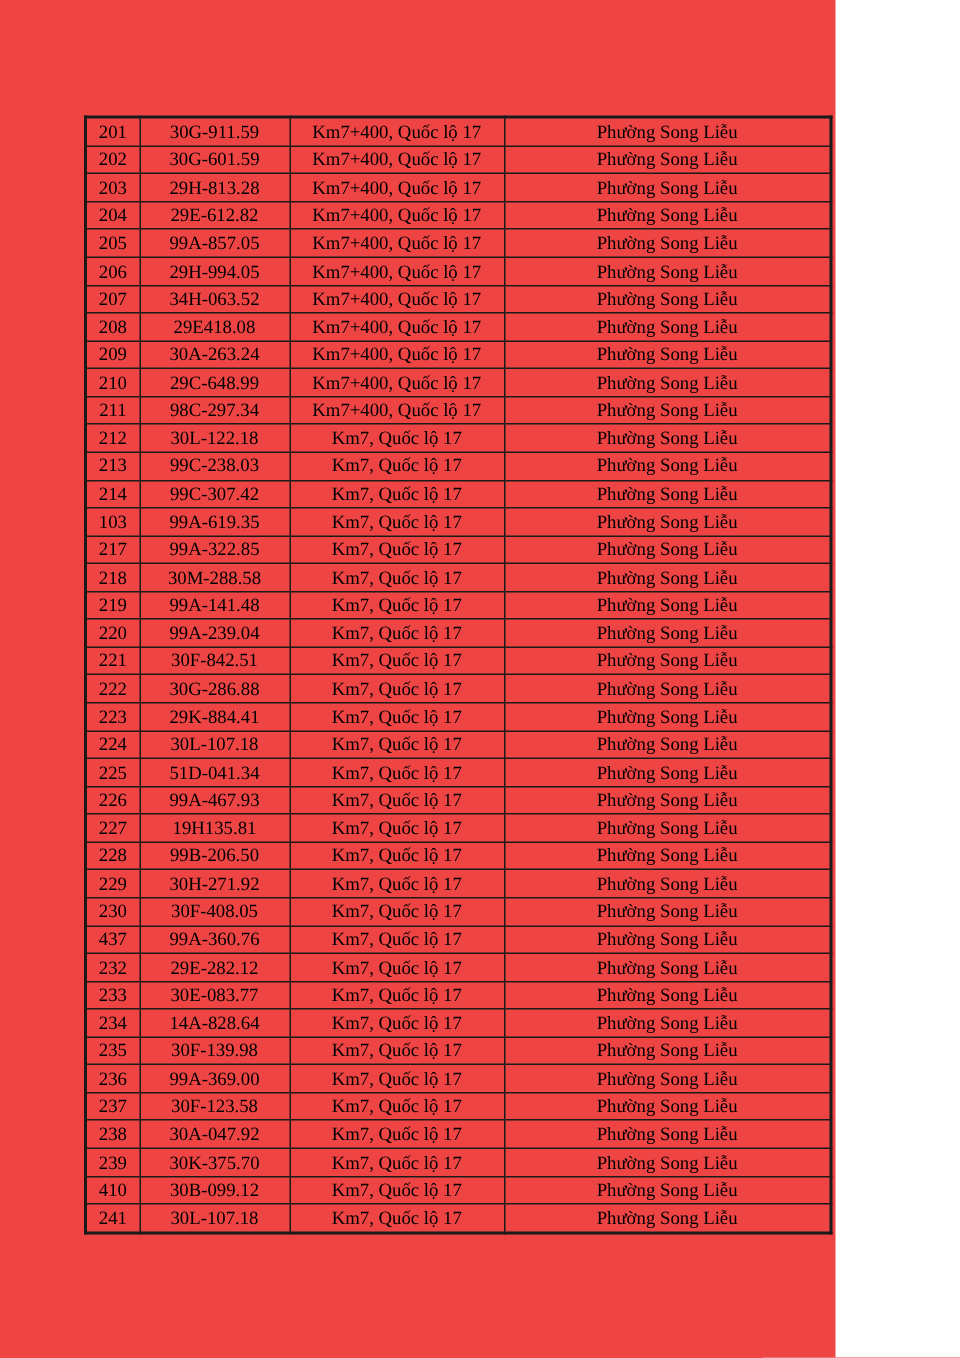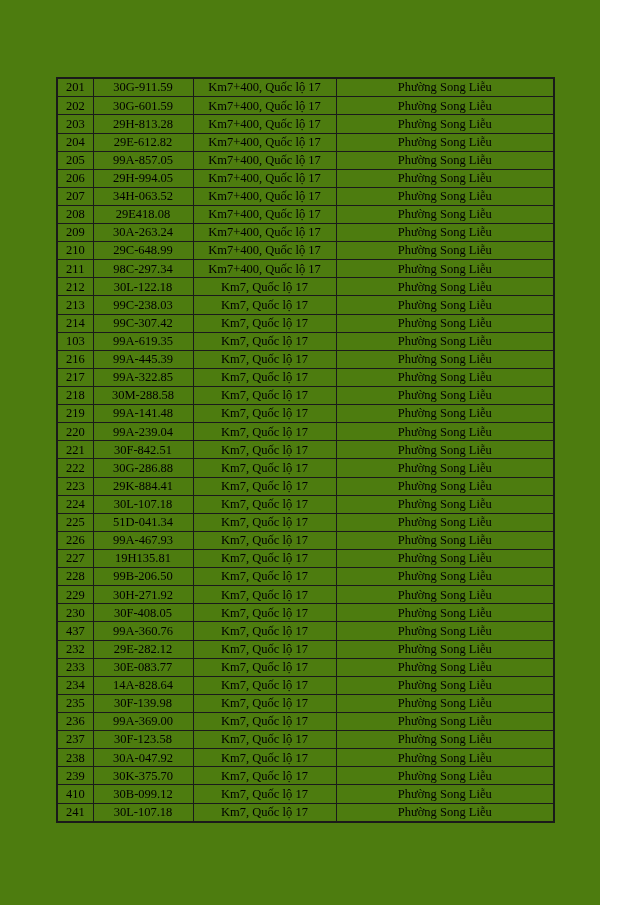--- a/index.html
+++ b/index.html
@@ -7,23 +7,23 @@
     padding: 0;
   }
   body {
     width: 640px;
     height: 905px;
     background: #ffffff;
     font-family: "Liberation Serif", serif;
   }
   .page {
     position: relative;
-    width: 600px;
+    width: 557px;
     height: 905px;
-    background: #4d7c0f;
+    background: #ef4444;
     overflow: hidden;
   }
   table.vtable {
     position: absolute;
     left: 56px;
     top: 77px;
     width: 497px;
     height: 746px;
     border-collapse: collapse;
     table-layout: fixed;
@@ -137,26 +137,20 @@
           <td>Km7, Quốc lộ 17</td>
           <td>Phường Song Liễu</td>
         </tr>
         <tr>
           <td>103</td>
           <td>99A-619.35</td>
           <td>Km7, Quốc lộ 17</td>
           <td>Phường Song Liễu</td>
         </tr>
         <tr>
-          <td>216</td>
-          <td>99A-445.39</td>
-          <td>Km7, Quốc lộ 17</td>
-          <td>Phường Song Liễu</td>
-        </tr>
-        <tr>
           <td>217</td>
           <td>99A-322.85</td>
           <td>Km7, Quốc lộ 17</td>
           <td>Phường Song Liễu</td>
         </tr>
         <tr>
           <td>218</td>
           <td>30M-288.58</td>
           <td>Km7, Quốc lộ 17</td>
           <td>Phường Song Liễu</td>

